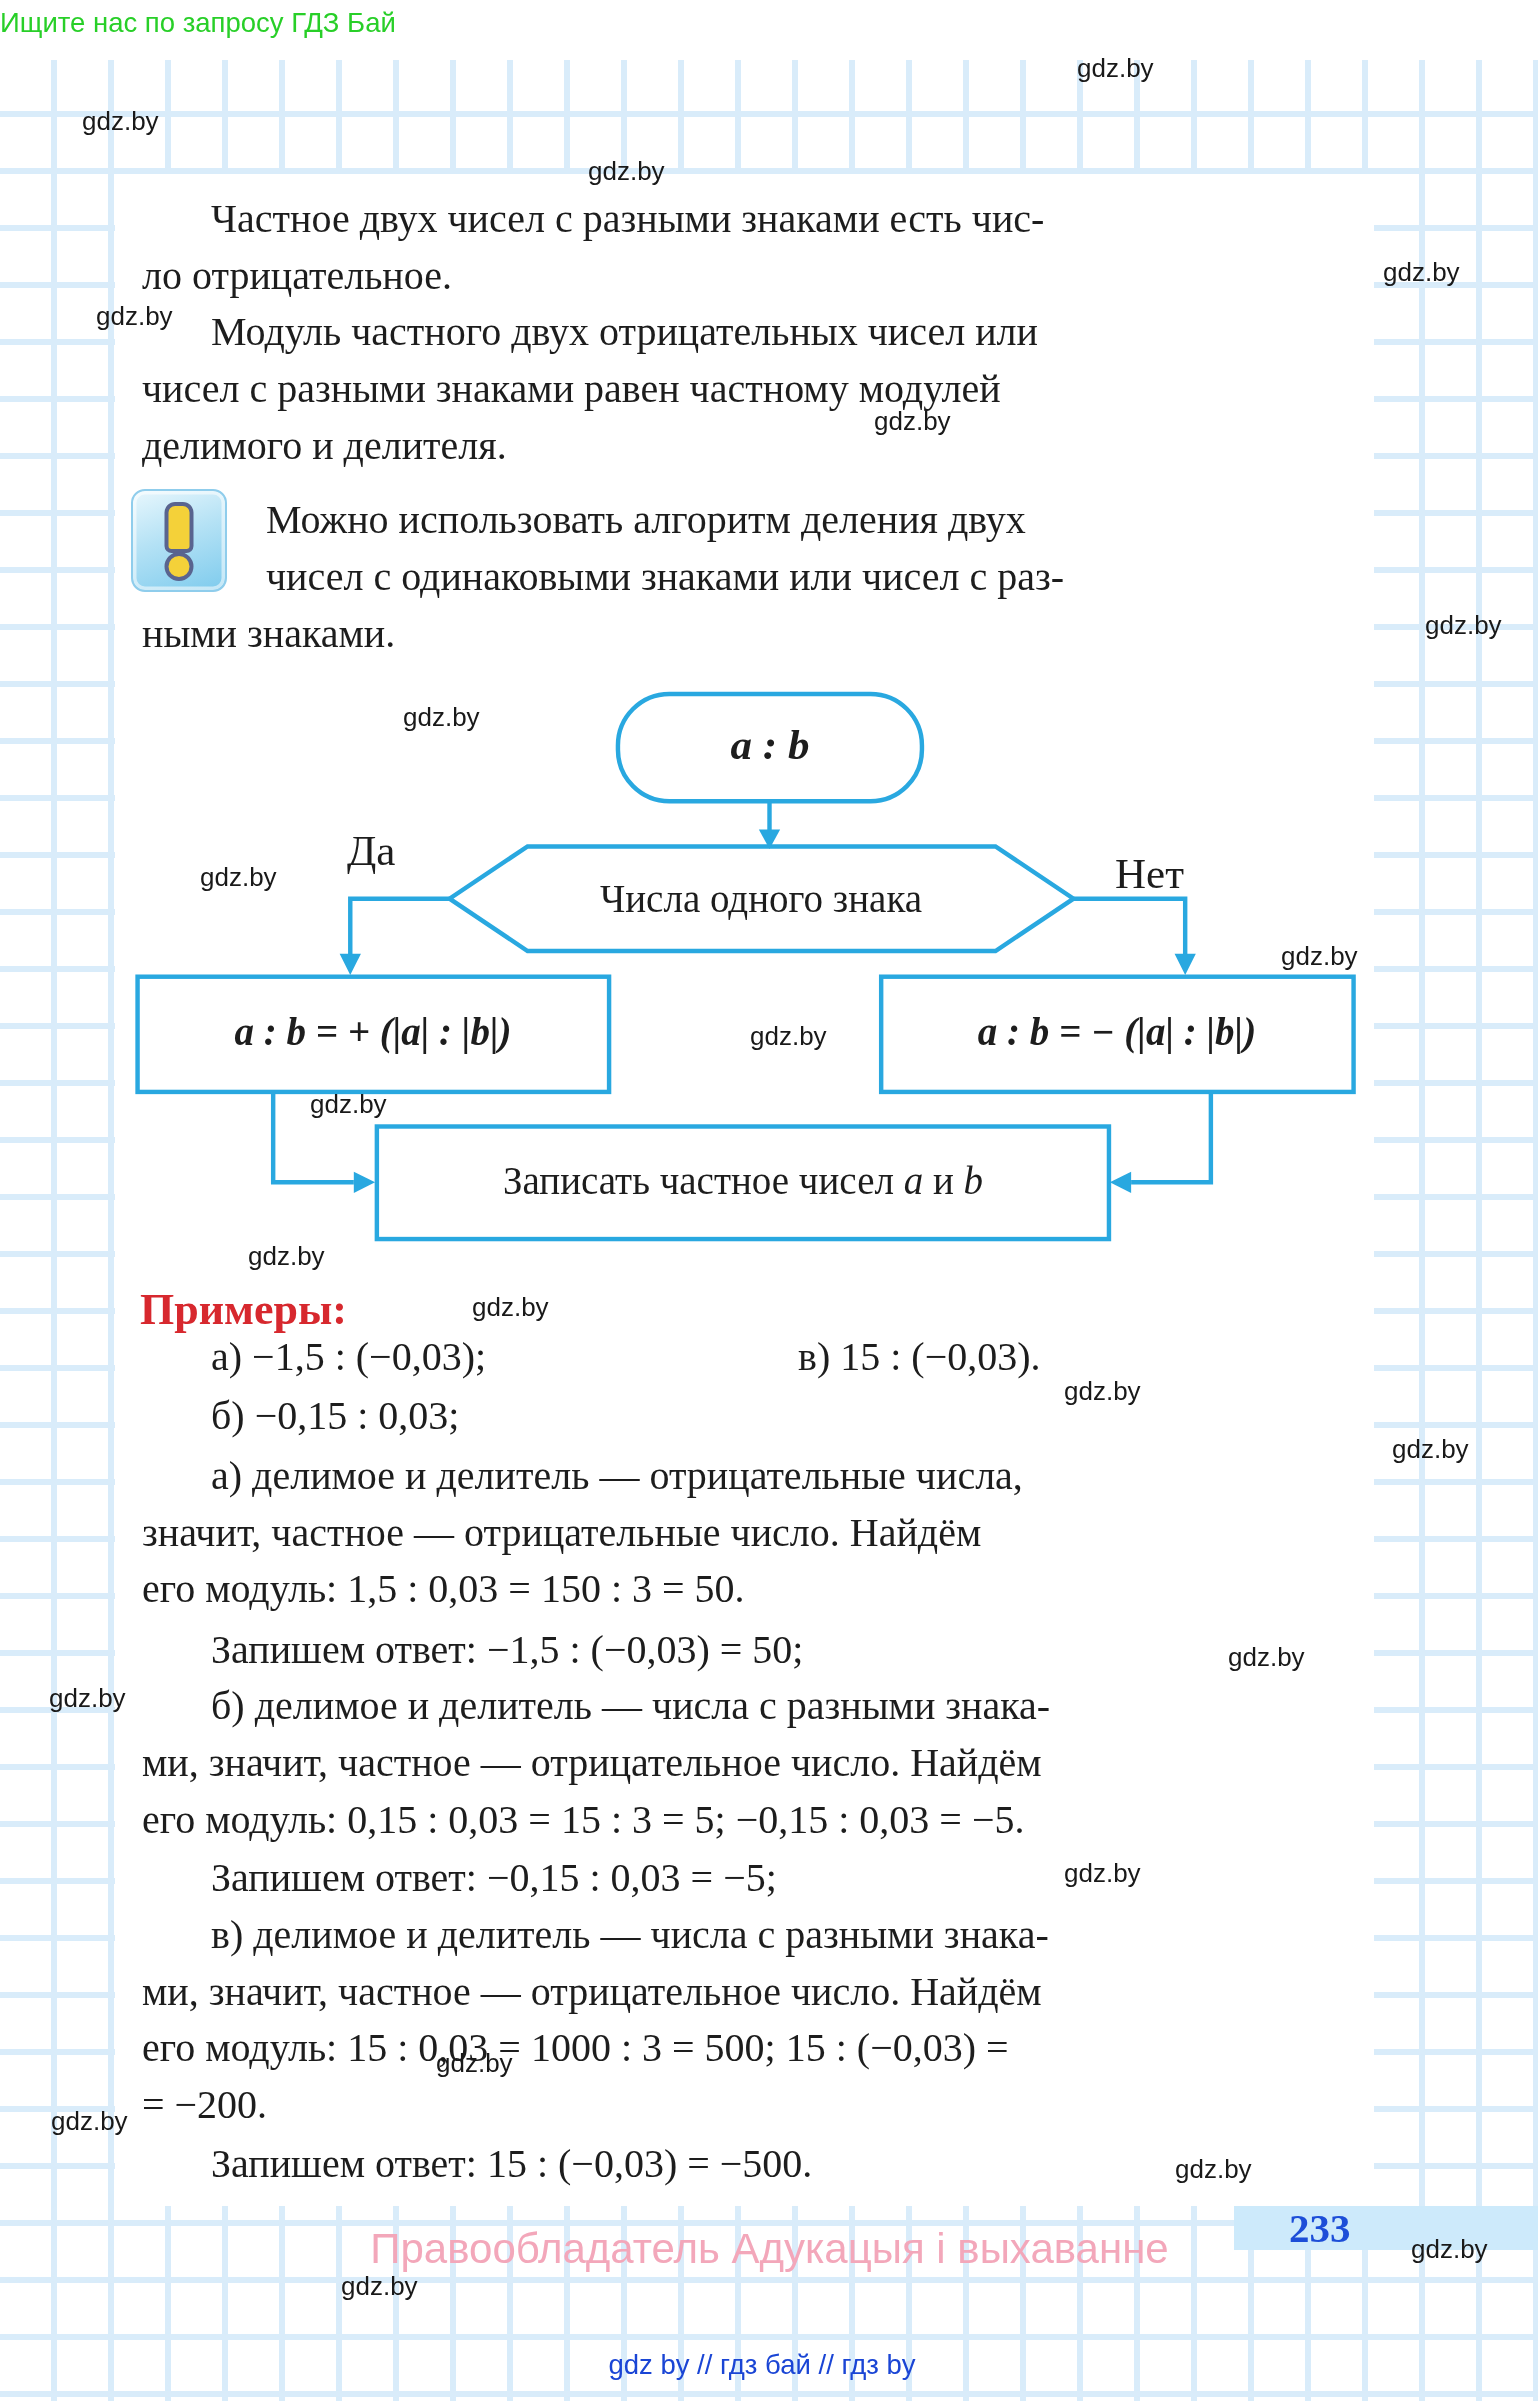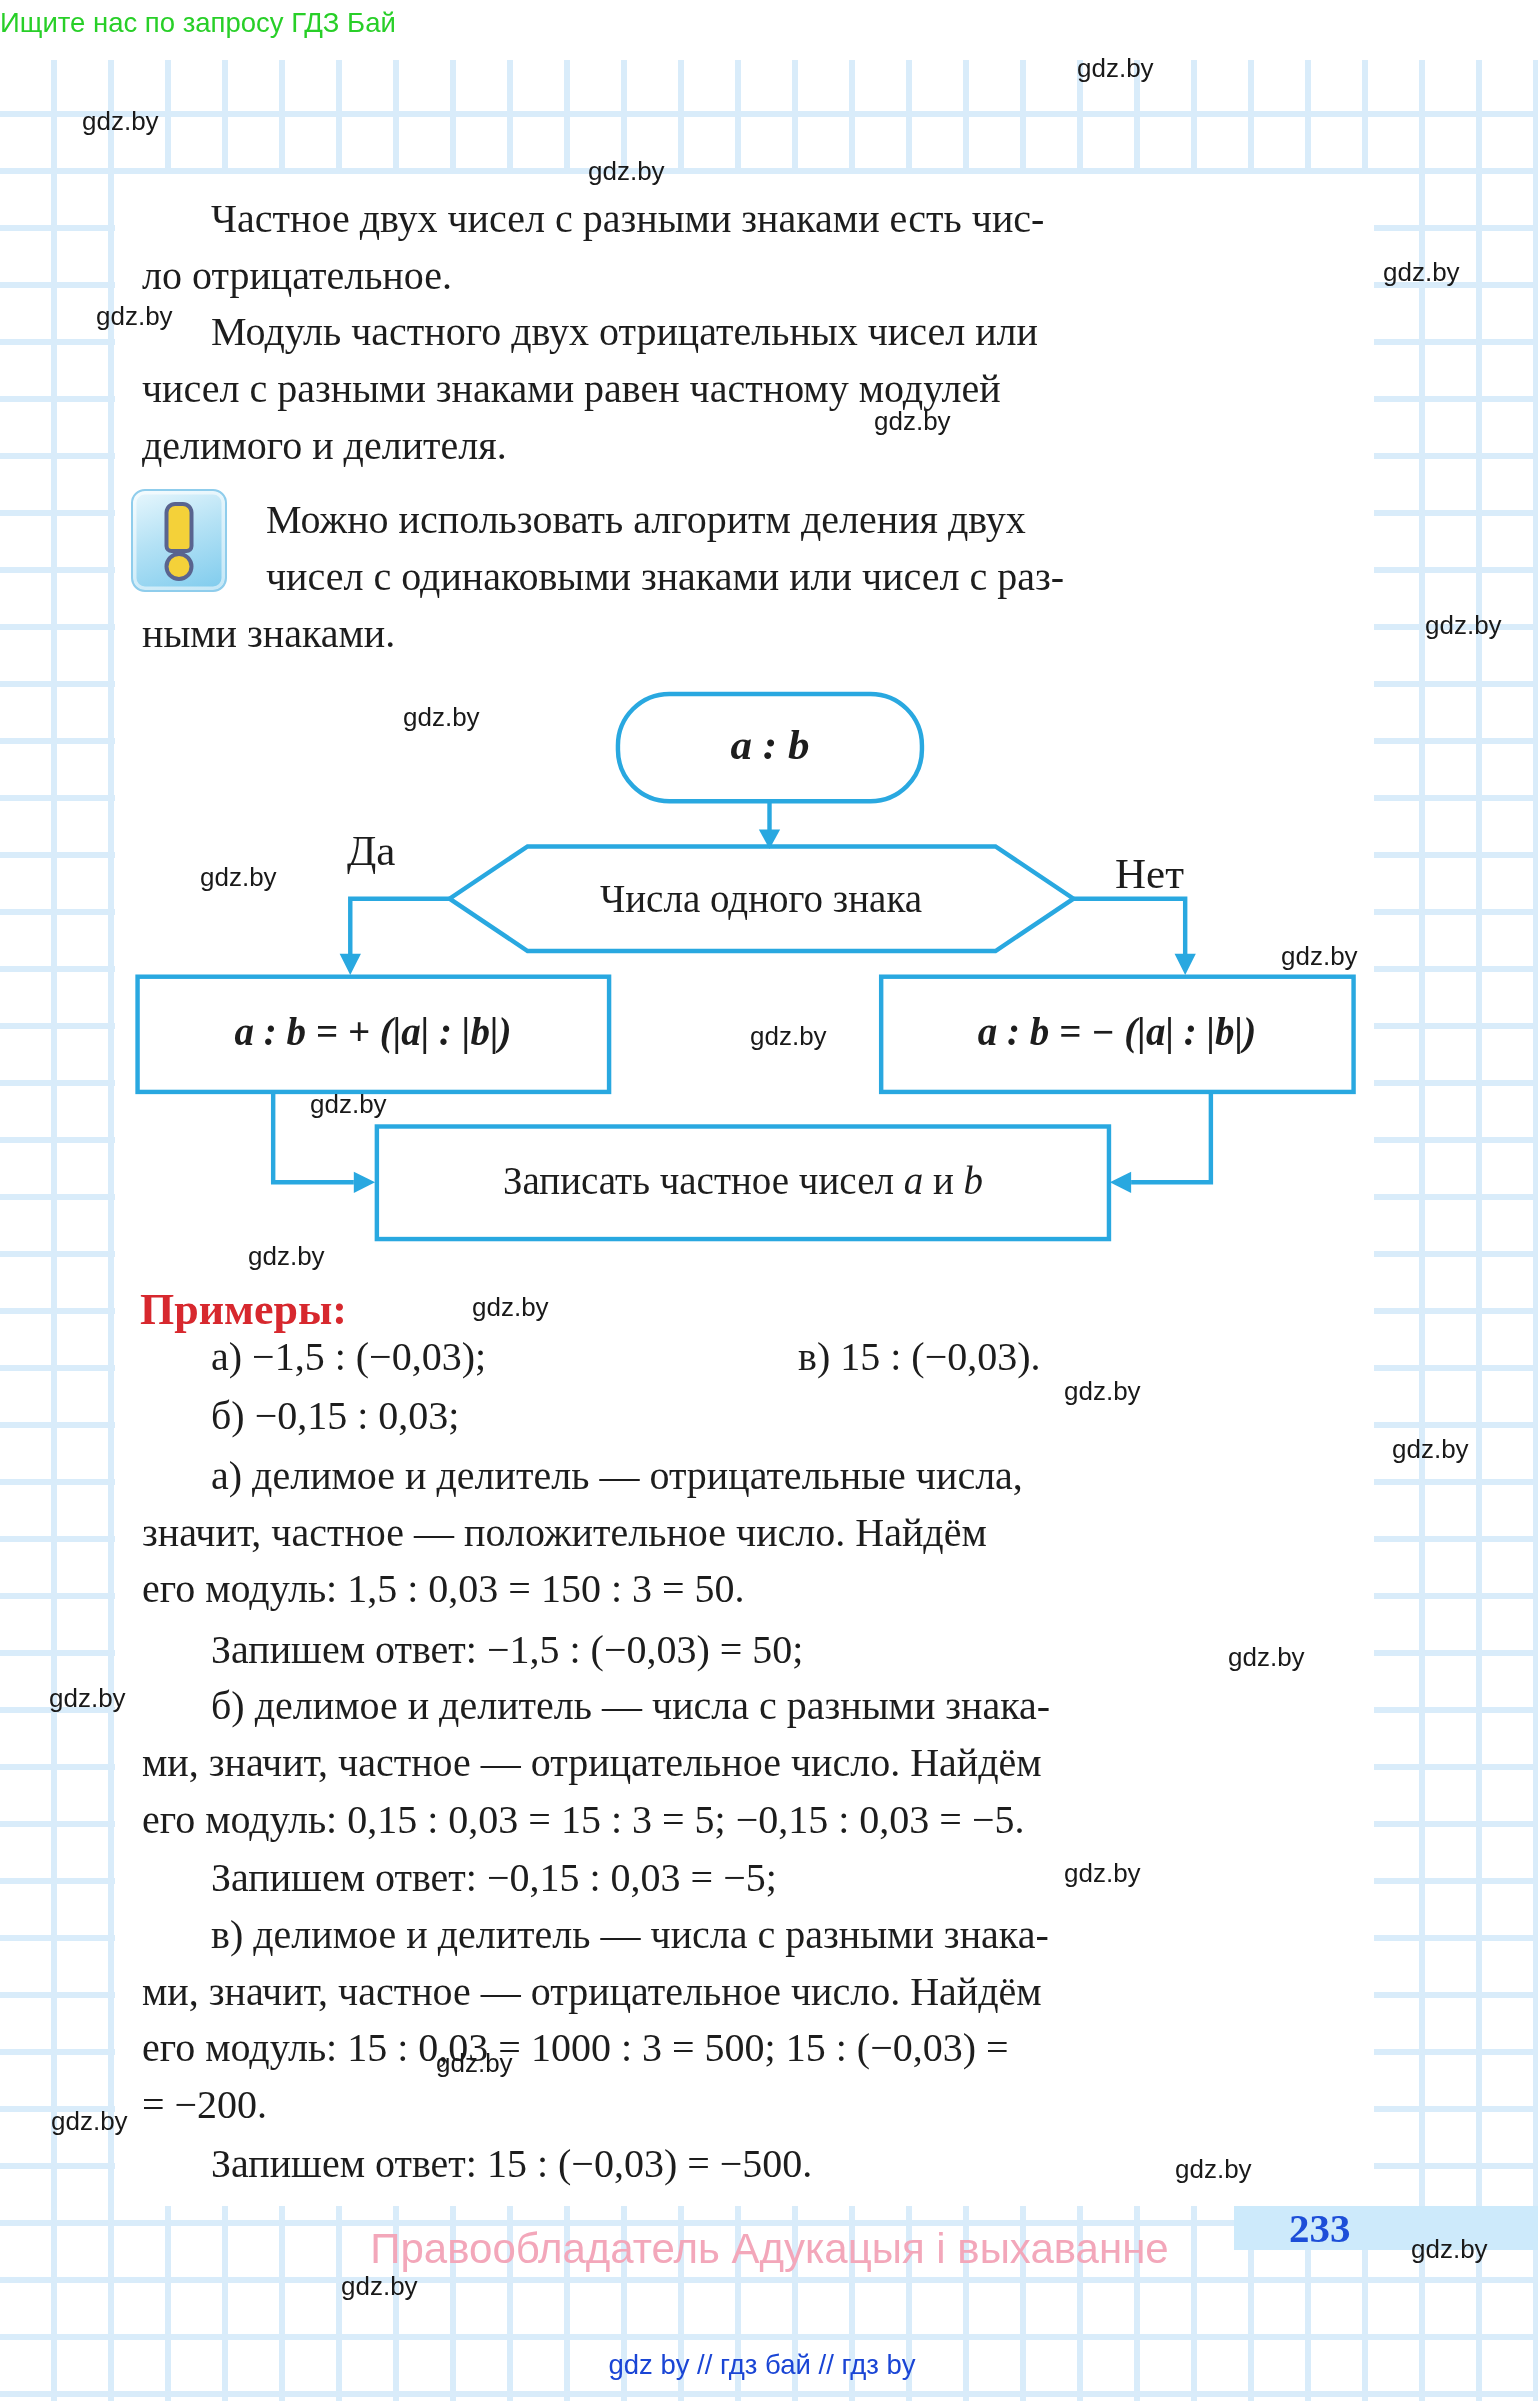--- a/index.html
+++ b/index.html
@@ -93,21 +93,21 @@
   <div class="flow-formula" style="left:137px;top:1009px;width:472px;">a : b = + (|a| : |b|)</div>
   <div class="flow-formula" style="left:881px;top:1009px;width:472px;">a : b = − (|a| : |b|)</div>
   <div class="flow-label" style="left:377px;top:1158px;width:732px;"><span>Записать частное чисел </span><span class="it">a</span><span> и </span><span class="it">b</span></div>
 
   <div class="heading-red" style="left:140px;top:1284px;">Примеры:</div>
   <div class="tl" style="left:211px;top:1335px;">а) −1,5 : (−0,03);</div>
   <div class="tl" style="left:798px;top:1335px;">в) 15 : (−0,03).</div>
   <div class="tl" style="left:211px;top:1394px;">б) −0,15 : 0,03;</div>
 
   <div class="tl" style="left:211px;top:1454px;">а) делимое и делитель — отрицательные числа,</div>
-  <div class="tl" style="left:142px;top:1511px;">значит, частное — положительное число. Найдём</div>
+  <div class="tl" style="left:142px;top:1511px;">значит, частное — отрицательные число. Найдём</div>
   <div class="tl" style="left:142px;top:1567px;">его модуль: 1,5 : 0,03 = 150 : 3 = 50.</div>
   <div class="tl" style="left:211px;top:1628px;">Запишем ответ: −1,5 : (−0,03) = 50;</div>
   <div class="tl" style="left:211px;top:1684px;">б) делимое и делитель — числа с разными знака-</div>
   <div class="tl" style="left:142px;top:1741px;">ми, значит, частное — отрицательное число. Найдём</div>
   <div class="tl" style="left:142px;top:1798px;">его модуль: 0,15 : 0,03 = 15 : 3 = 5; −0,15 : 0,03 = −5.</div>
   <div class="tl" style="left:211px;top:1856px;">Запишем ответ: −0,15 : 0,03 = −5;</div>
   <div class="tl" style="left:211px;top:1913px;">в) делимое и делитель — числа с разными знака-</div>
   <div class="tl" style="left:142px;top:1970px;">ми, значит, частное — отрицательное число. Найдём</div>
   <div class="tl" style="left:142px;top:2026px;">его модуль: 15 : 0,03 = 1000 : 3 = 500; 15 : (−0,03) =</div>
   <div class="tl" style="left:142px;top:2083px;">= −200.</div>

